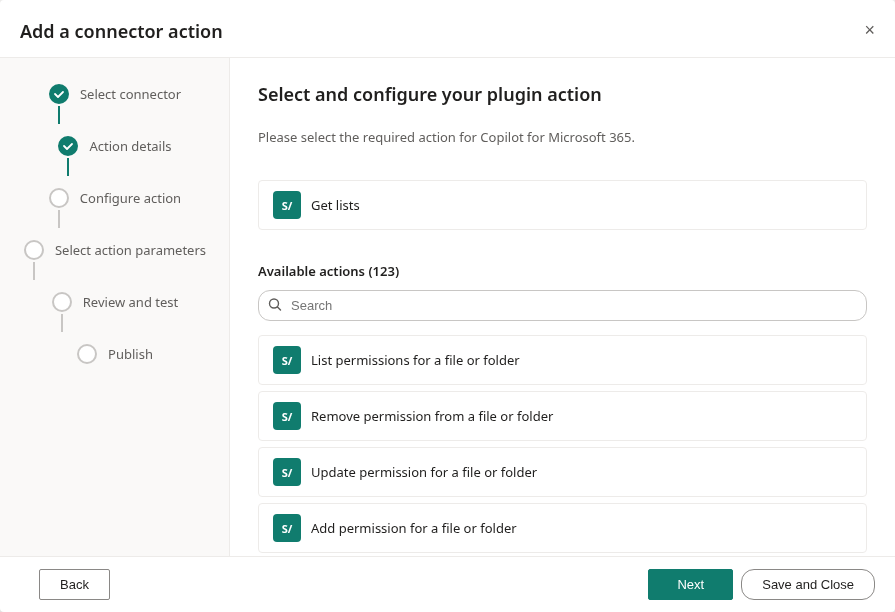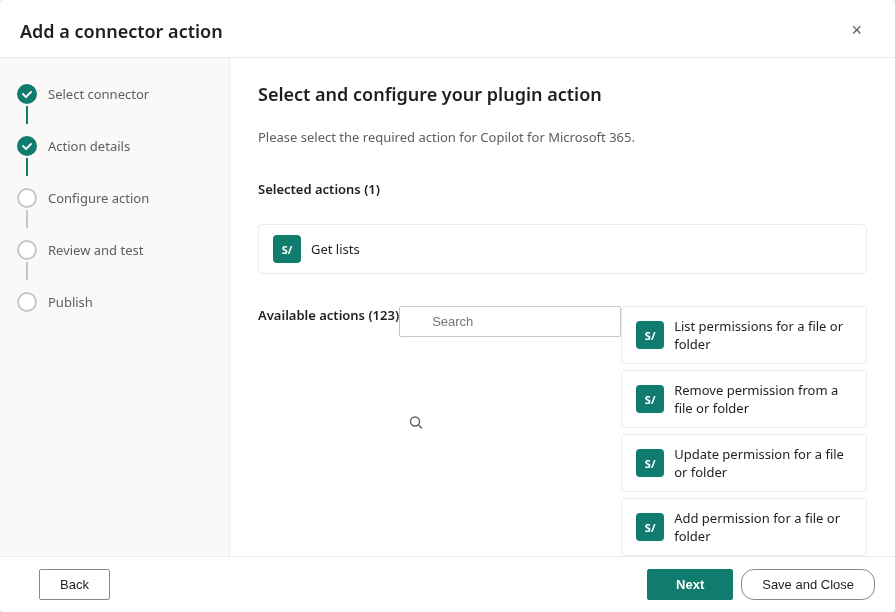--- a/index.html
+++ b/index.html
@@ -19,21 +19,21 @@
       border-radius: 4px;
       box-shadow: 0 8px 32px rgba(0,0,0,0.18);
       display: flex;
       flex-direction: column;
       overflow: hidden;
     }
     .modal-header {
       display: flex;
       align-items: center;
       justify-content: space-between;
-      padding: 16px 29px 12px 20px;
+      padding: 16px 16px 12px 20px;
       border-bottom: 1px solid #edebe9;
       flex-shrink: 0;
     }
     .modal-title {
       font-size: 18px;
       font-weight: 600;
       color: #201f1e;
     }
     .close-btn {
       background: none;
@@ -54,20 +54,21 @@
     
     .sidebar {
       width: 230px;
       background: #faf9f8;
       border-right: 1px solid #edebe9;
       padding: 20px 0;
       flex-shrink: 0;
       display: flex;
       flex-direction: column;
       gap: 0;
+      align-items: center;
     }
     .step-item {
       display: flex;
       align-items: flex-start;
       padding: 6px 16px 6px 16px;
       position: relative;
       gap: 10px;
     }
     .step-indicator-wrap {
       display: flex;
@@ -183,21 +184,21 @@
       font-size: 13px;
       color: #201f1e;
     }
     .search-wrap {
       position: relative;
       margin-bottom: 14px;
     }
     .search-input {
       width: 100%;
       border: 1px solid #c8c6c4;
-      border-radius: 2px;
+      border-radius: 12px;
       padding: 7px 12px 7px 32px;
       font-size: 13px;
       color: #201f1e;
       outline: none;
     }
     .search-icon-wrap {
       position: absolute;
       left: 10px;
       top: 50%;
       transform: translateY(-50%);
@@ -245,34 +246,34 @@
       gap: 8px;
     }
     .btn-next {
       background: #107c6e;
       border: 1px solid #107c6e;
       color: #fff;
       border-radius: 2px;
       padding: 7px 28px;
       font-size: 13px;
       cursor: pointer;
-      font-weight: 700;
+      font-weight: 400;
     }
     .btn-save-close {
       background: #fff;
       border: 1px solid #8a8886;
       color: #201f1e;
       border-radius: 13px;
       padding: 7px 20px;
       font-size: 13px;
       cursor: pointer;
     }
     .scrollable-content {
       display: flex;
-      flex-direction: row;
+      flex-direction: column;
       flex: 1;
       overflow: hidden;
     }
   </style>
 </head>
 <body>
 
 <div class="modal">
 
   <div class="modal-header">
@@ -310,20 +311,27 @@
 
 
       <div class="step-item">
         <div class="step-indicator-wrap">
           <div class="step-circle inactive"></div>
           <div class="step-line"></div>
         </div>
         <span class="step-label">Configure action</span>
       </div>
 
+      <div class="step-item">
+        <div class="step-indicator-wrap">
+          <div class="step-circle inactive"></div>
+          <div class="step-line"></div>
+        </div>
+        <span class="step-label">Select action parameters</span>
+      </div>
 
       <div class="step-item">
         <div class="step-indicator-wrap">
           <div class="step-circle inactive"></div>
           <div class="step-line"></div>
         </div>
         <span class="step-label">Review and test</span>
       </div>
 
       <div class="step-item">
@@ -332,21 +340,20 @@
         </div>
         <span class="step-label">Publish</span>
       </div>
 
     </div>
 
     <div class="content">
       <div class="content-title">Select and configure your plugin action</div>
       <div class="content-subtitle">Please select the required action for Copilot for Microsoft 365.</div>
 
-      <div class="section-label">Selected actions (1)</div>
 
       <div class="selected-action-item">
         <div class="action-icon">
           <span>S/</span>
         </div>
         <span class="action-label">Get lists</span>
       </div>
 
       <div class="scrollable-content">
         <div class="section-label">Available actions (123)</div>

